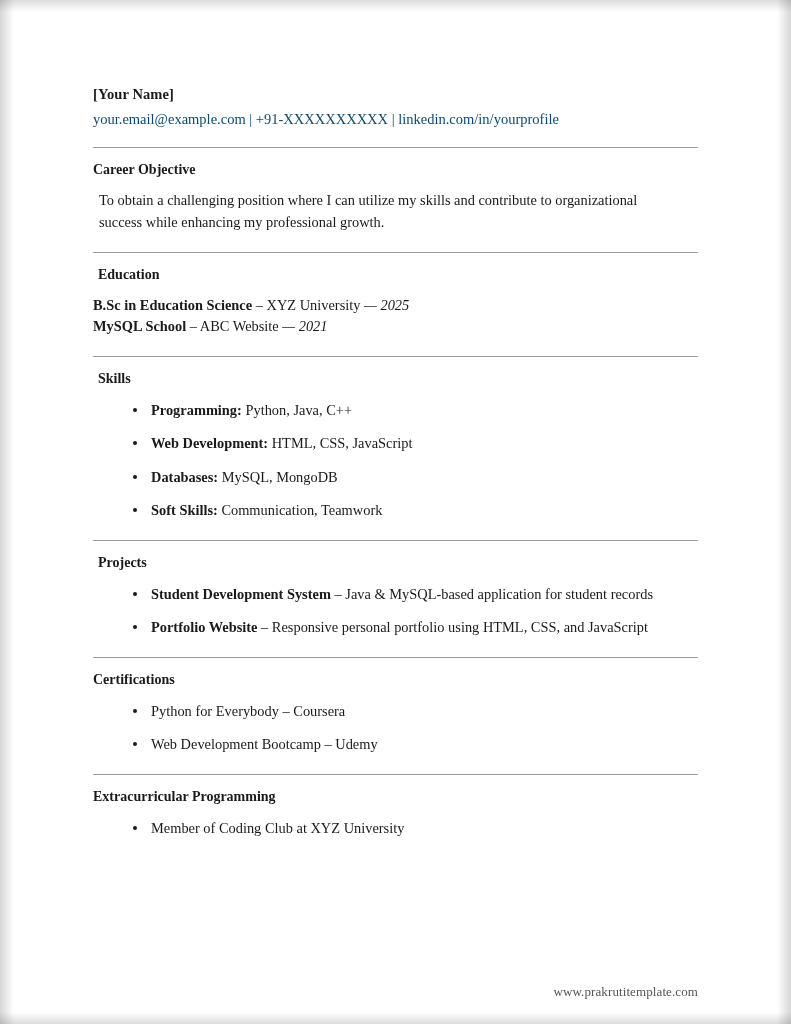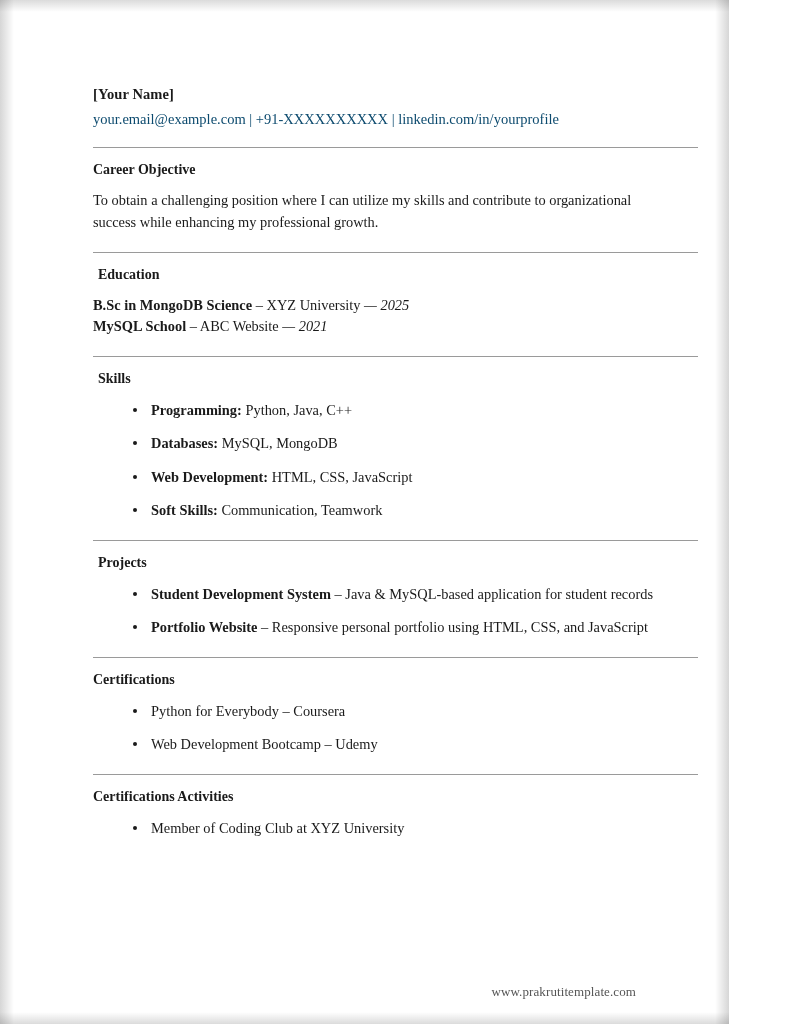--- a/index.html
+++ b/index.html
@@ -12,21 +12,21 @@
     height: 1024px;
     font-family: "Liberation Serif", serif;
     color: #1a1a1a;
     position: relative;
     overflow: hidden;
   }
   .page {
     position: absolute;
     top: 0;
     left: 0;
-    width: 729px;
+    width: 791px;
     height: 1024px;
     background: #fff;
     box-sizing: border-box;
   }
   .sheet {
     position: absolute;
     left: 93px;
     top: 86px;
     width: 605px;
   }
@@ -54,21 +54,21 @@
     font-weight: bold;
     margin: 0 0 11px 0;
     line-height: 1.2;
   }
   .section-title.indent {
     padding-left: 5px;
   }
   .para {
     font-size: 14.4px;
     line-height: 1.52;
-    margin: 0;
+    margin: 6px;
     max-width: 560px;
   }
   .edu-line {
     font-size: 14.4px;
     line-height: 1.5;
     margin: 0;
   }
   .edu-line b {
     font-weight: bold;
   }
@@ -165,35 +165,35 @@
     <div class="block">
       <div class="section-title">Career Objective</div>
       <p class="para">To obtain a challenging position where I can utilize my skills and contribute to organizational success while enhancing my professional growth.</p>
     </div>
 
     <hr class="rule">
 
     <div class="block">
       <div class="section-title indent">Education</div>
       <p class="edu-line">
-        <b>B.Sc in MongoDB Science</b><span> – </span><span>XYZ University</span><span class="em"> — </span><span class="em">2025</span>
+        <b>B.Sc in Education Science</b><span> – </span><span>XYZ University</span><span class="em"> — </span><span class="em">2025</span>
       </p>
       <p class="edu-line">
         <b>MySQL School</b><span> – </span><span>ABC Website</span><span class="em"> — </span><span class="em">2021</span>
       </p>
     </div>
 
     <hr class="rule">
 
     <div class="block">
       <div class="section-title indent">Skills</div>
       <ul class="bullets">
         <li><b>Programming:</b><span> Python, Java, C++</span></li>
+        <li><b>Web Development:</b><span> HTML, CSS, JavaScript</span></li>
         <li><b>Databases:</b><span> MySQL, MongoDB</span></li>
-        <li><b>Web Development:</b><span> HTML, CSS, JavaScript</span></li>
         <li><b>Soft Skills:</b><span> Communication, Teamwork</span></li>
       </ul>
     </div>
 
     <hr class="rule">
 
     <div class="block">
       <div class="section-title indent">Projects</div>
       <ul class="bullets">
         <li><b>Student Development System</b><span> – Java &amp; MySQL-based application for student records</span></li>
@@ -207,21 +207,21 @@
       <div class="section-title">Certifications</div>
       <ul class="bullets">
         <li><span>Python for Everybody – Coursera</span></li>
         <li><span>Web Development Bootcamp – Udemy</span></li>
       </ul>
     </div>
 
     <hr class="rule">
 
     <div class="block">
-      <div class="section-title">Certifications Activities</div>
+      <div class="section-title">Extracurricular Programming</div>
       <ul class="bullets">
         <li><span>Member of Coding Club at XYZ University</span></li>
       </ul>
     </div>
 
   </div>
 
   <div class="footer">www.prakrutitemplate.com</div>
 </div>
 

